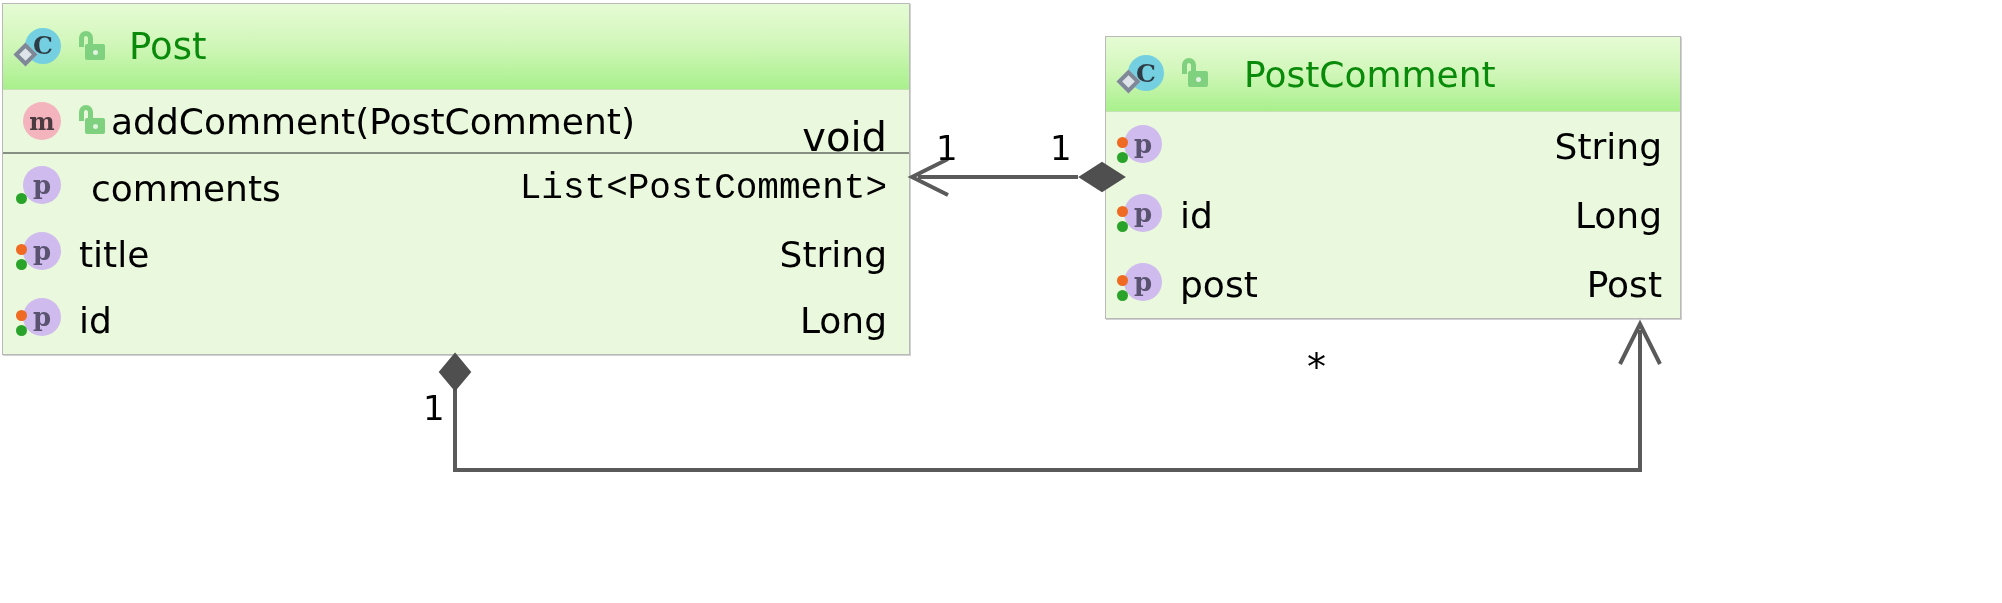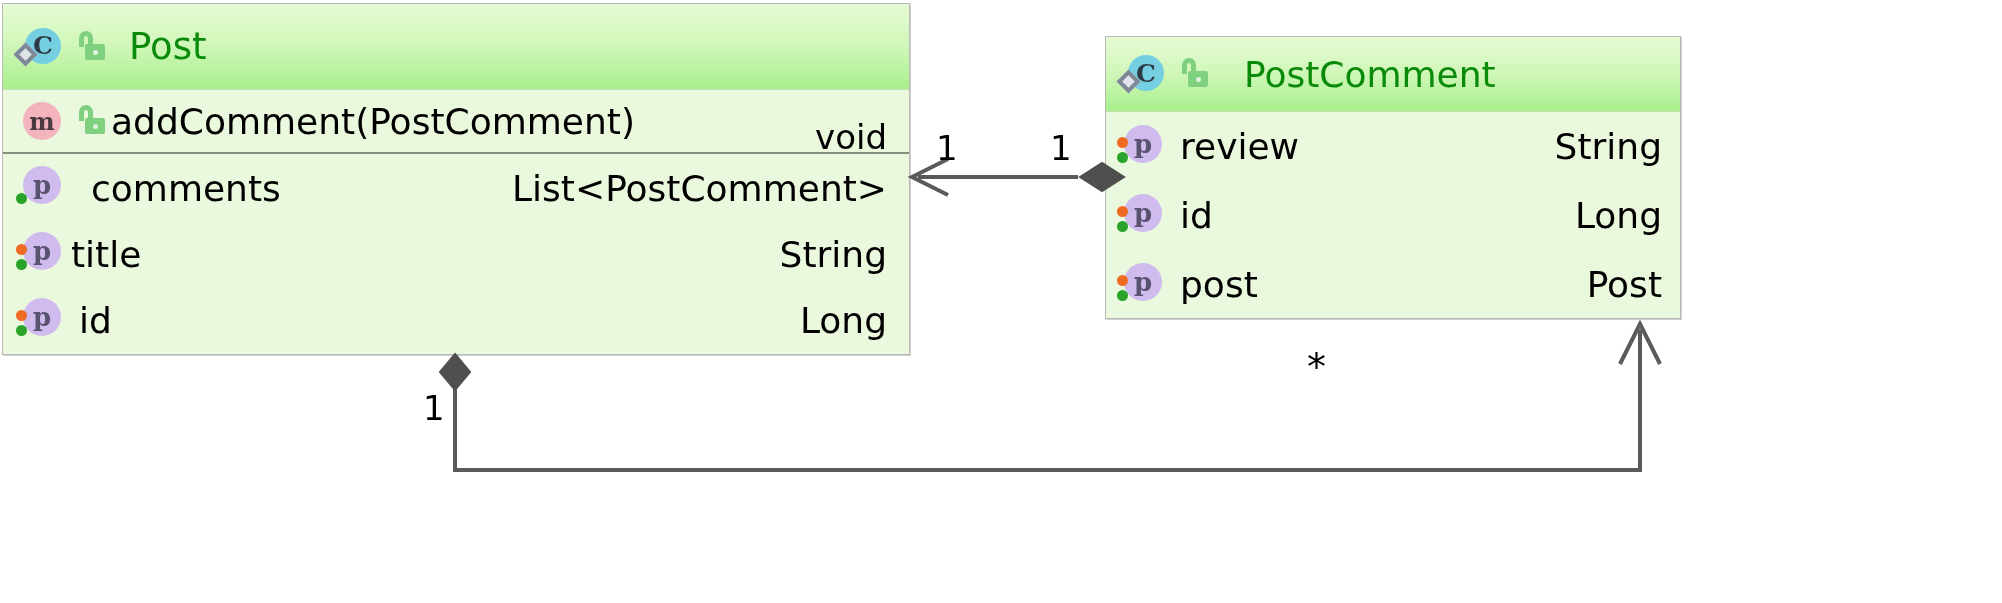--- a/index.html
+++ b/index.html
@@ -147,43 +147,43 @@
       <span class="icon icon-method">
         <span class="circ"></span>
         <span class="glyph">m</span>
       </span>
       <span class="icon-lock" style="margin-left:10px;margin-top:2px;">
         <span class="shackle"></span>
           <span class="body"></span>
           <span class="keyhole"></span>
       </span>
       <span class="member-name" style="margin-left:4px;font-size:36px;">addComment(PostComment)</span>
-      <span class="member-type" style="font-size:34px;margin-top:32px;">void</span>
+      <span class="member-type" style="font-size:40px;margin-top:32px;">void</span>
     </div>
 
     <div class="section-sep" style="top:148px;"></div>
 
     <div class="uml-row" style="height:66px;margin-top:3px;padding-left:10px;padding-right:22px;">
       <span class="icon icon-prop">
         <span class="circ"></span>
         <span class="glyph">p</span>
         <span class="dot dot-getter"></span>
       </span>
       <span class="member-name" style="margin-left:32px;font-size:36px;">comments</span>
-      <span class="member-type" style="font-size:36px;">List&lt;PostComment&gt;</span>
+      <span class="member-type" style="font-size:36px;font-family:Liberation Mono, monospace;">List&lt;PostComment&gt;</span>
     </div>
 
     <div class="uml-row" style="height:66px;padding-left:10px;padding-right:22px;">
       <span class="icon icon-prop">
         <span class="circ"></span>
         <span class="glyph">p</span>
         <span class="dot dot-setter"></span>
         <span class="dot dot-getter"></span>
       </span>
-      <span class="member-name" style="margin-left:12px;font-size:36px;">title</span>
+      <span class="member-name" style="margin-left:20px;font-size:36px;">title</span>
       <span class="member-type" style="font-size:36px;">String</span>
     </div>
 
     <div class="uml-row" style="height:66px;padding-left:10px;padding-right:22px;">
       <span class="icon icon-prop">
         <span class="circ"></span>
         <span class="glyph">p</span>
         <span class="dot dot-setter"></span>
         <span class="dot dot-getter"></span>
       </span>
@@ -208,21 +208,20 @@
       <span class="uml-title" style="margin-left:34px;font-size:36px;">PostComment</span>
     </div>
 
     <div class="uml-row" style="height:69px;padding-left:8px;padding-right:18px;">
       <span class="icon icon-prop">
         <span class="circ"></span>
         <span class="glyph">p</span>
         <span class="dot dot-setter"></span>
         <span class="dot dot-getter"></span>
       </span>
-      <span class="member-name" style="margin-left:20px;font-size:36px;">review</span>
       <span class="member-type" style="font-size:36px;">String</span>
     </div>
 
     <div class="uml-row" style="height:69px;padding-left:8px;padding-right:18px;">
       <span class="icon icon-prop">
         <span class="circ"></span>
         <span class="glyph">p</span>
         <span class="dot dot-setter"></span>
         <span class="dot dot-getter"></span>
       </span>

